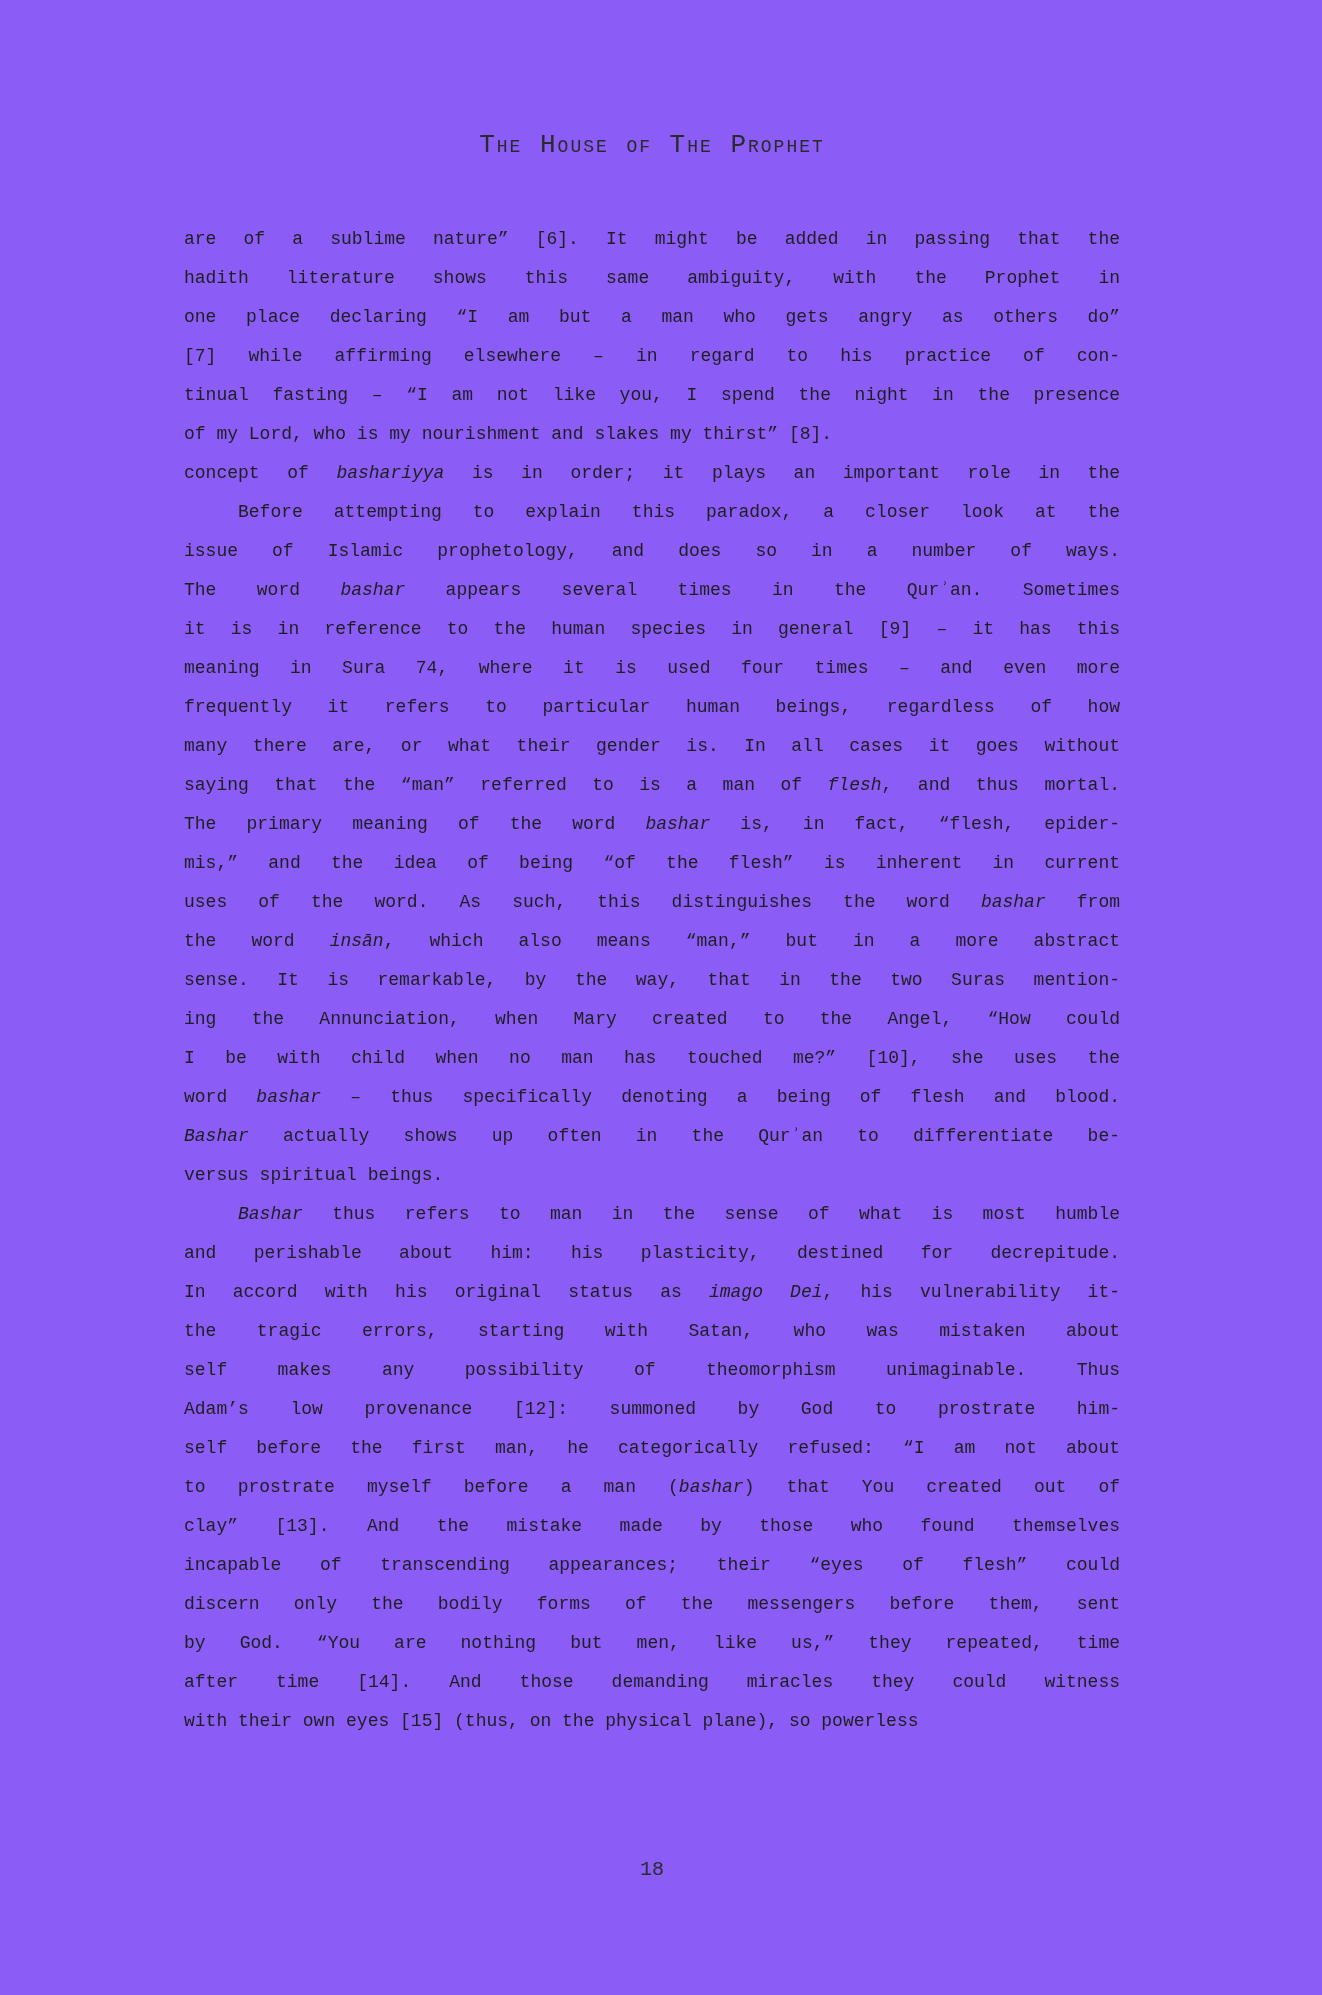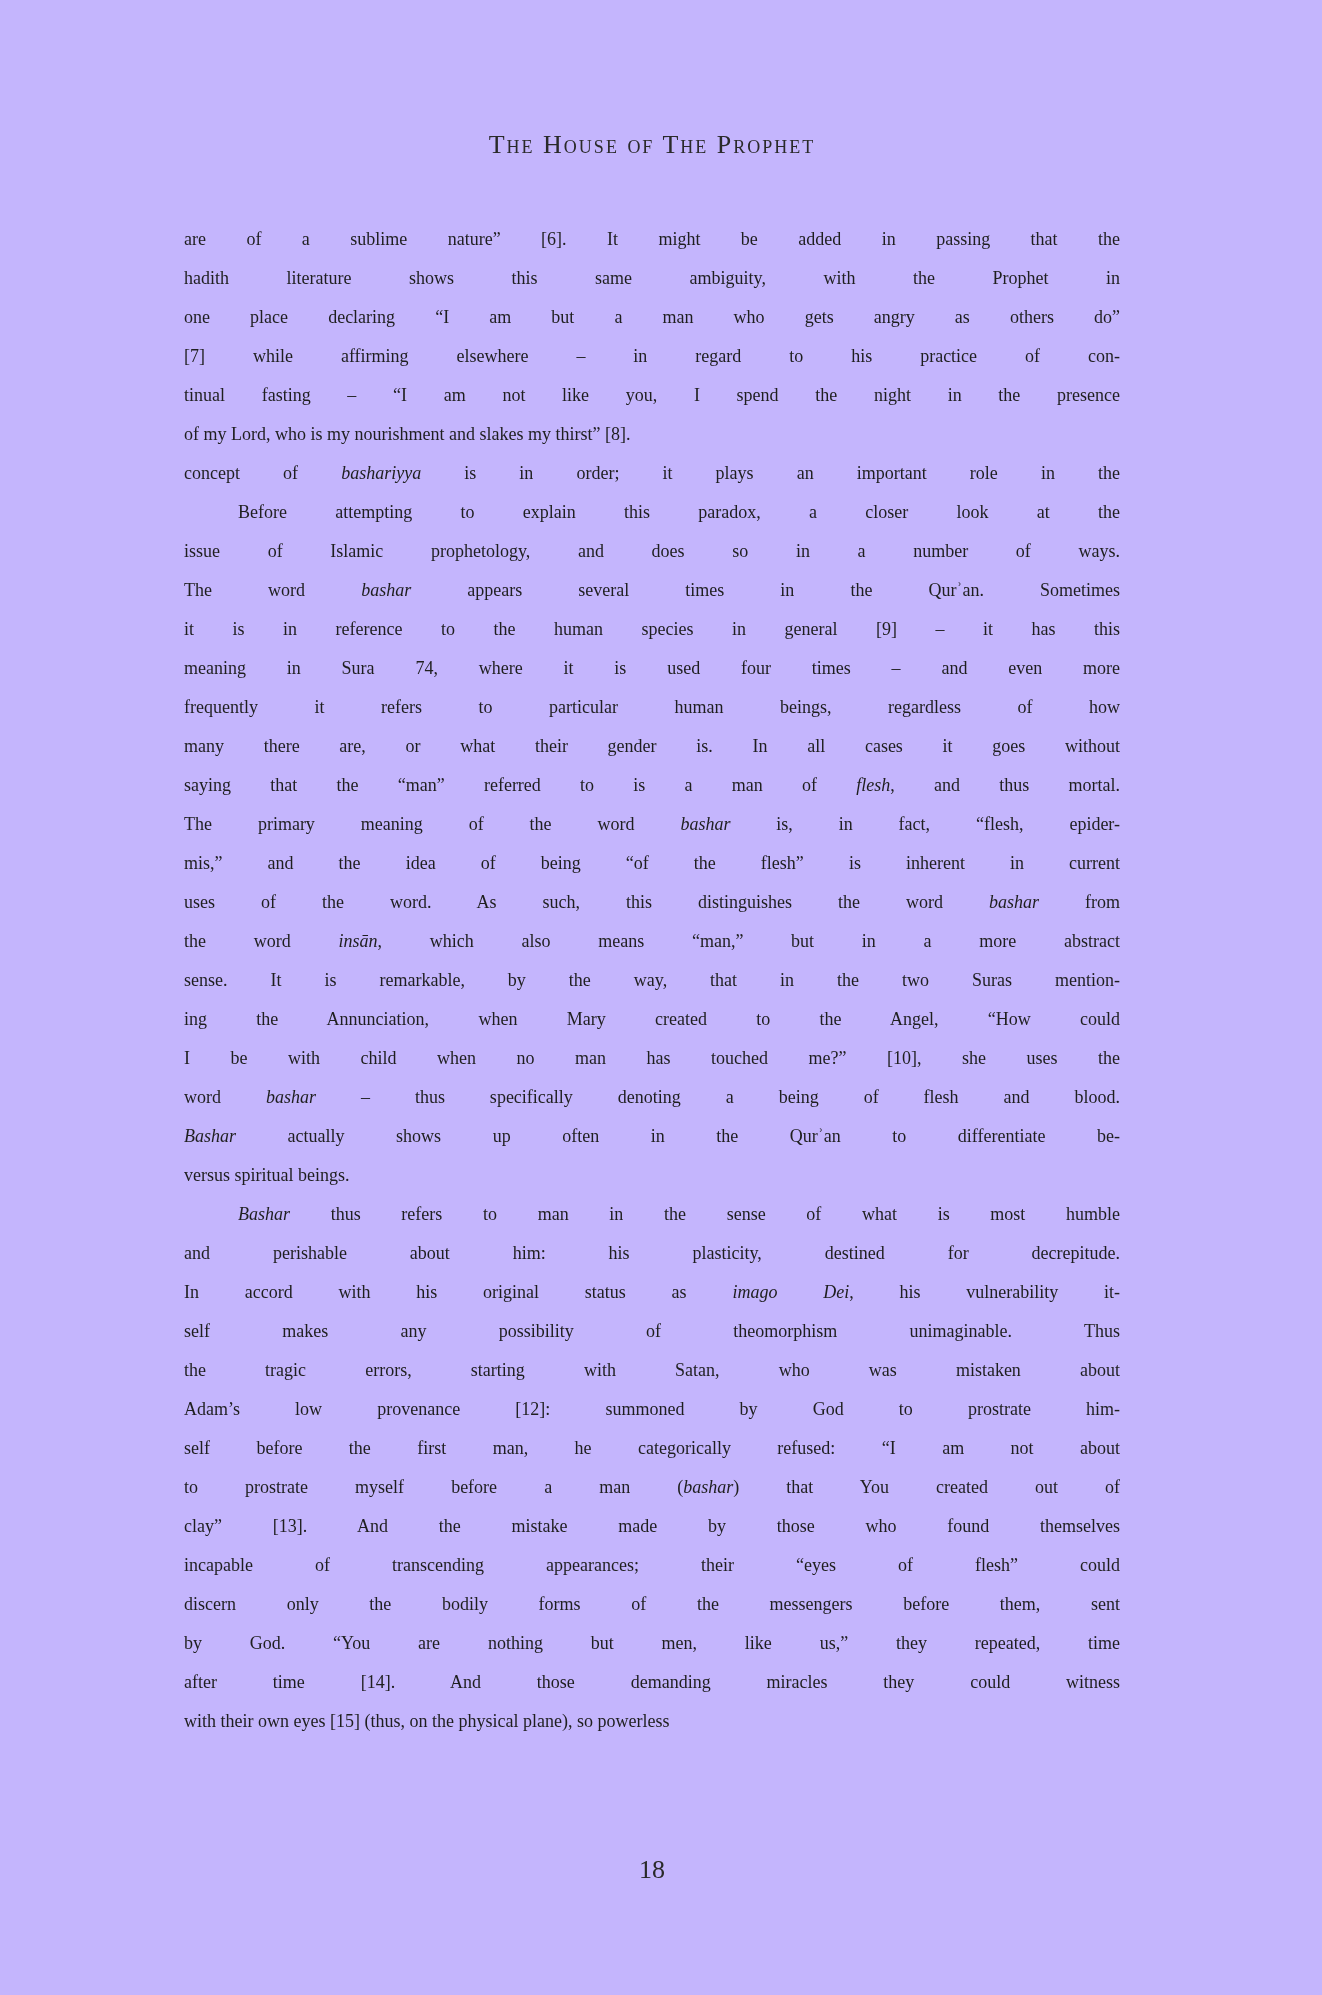--- a/index.html
+++ b/index.html
@@ -4,23 +4,23 @@
 <style>
   html, body {
     margin: 0;
     padding: 0;
     background: #ffffff;
   }
   .page {
     position: relative;
     width: 1322px;
     height: 1995px;
-    background: #c4b5fd;
+    background: #8b5cf6;
     overflow: hidden;
-    font-family: Liberation Serif, serif;
+    font-family: Liberation Mono, monospace;
     color: #1f1f1f;
   }
   .running-header {
     position: absolute;
     top: 130px;
     left: 184px;
     width: 936px;
     text-align: center;
     font-size: 26px;
     line-height: 30px;
@@ -54,21 +54,21 @@
   }
   .it {
     font-style: italic;
   }
   .page-number {
     position: absolute;
     top: 1855px;
     left: 184px;
     width: 936px;
     text-align: center;
-    font-size: 26px;
+    font-size: 20px;
     line-height: 30px;
     color: #2a2a2a;
   }
 </style>
 </head>
 <body>
 
 <div class="page">
   <div class="running-header">The House of The Prophet</div>
 
@@ -99,22 +99,22 @@
         <div class="line">ing the Annunciation, when Mary created to the Angel, “How could</div>
         <div class="line">I be with child when no man has touched me?” [10], she uses the</div>
         <div class="line">word <span class="it">bashar</span> – thus specifically denoting a being of flesh and blood.</div>
         <div class="line"><span class="it">Bashar</span> actually shows up often in the Qurʾan to differentiate be-</div>
         <div class="line last">versus spiritual beings.</div>
       </div>
       <div class="para">
         <div class="line indent"><span class="it">Bashar</span> thus refers to man in the sense of what is most humble</div>
         <div class="line">and perishable about him: his plasticity, destined for decrepitude.</div>
         <div class="line">In accord with his original status as <span class="it">imago Dei</span>, his vulnerability it-</div>
+        <div class="line">the tragic errors, starting with Satan, who was mistaken about</div>
         <div class="line">self makes any possibility of theomorphism unimaginable. Thus</div>
-        <div class="line">the tragic errors, starting with Satan, who was mistaken about</div>
         <div class="line">Adam’s low provenance [12]: summoned by God to prostrate him-</div>
         <div class="line">self before the first man, he categorically refused: “I am not about</div>
         <div class="line">to prostrate myself before a man (<span class="it">bashar</span>) that You created out of</div>
         <div class="line">clay” [13]. And the mistake made by those who found themselves</div>
         <div class="line">incapable of transcending appearances; their “eyes of flesh” could</div>
         <div class="line">discern only the bodily forms of the messengers before them, sent</div>
         <div class="line">by God. “You are nothing but men, like us,” they repeated, time</div>
         <div class="line">after time [14]. And those demanding miracles they could witness</div>
         <div class="line last">with their own eyes [15] (thus, on the physical plane), so powerless</div>
       </div>

